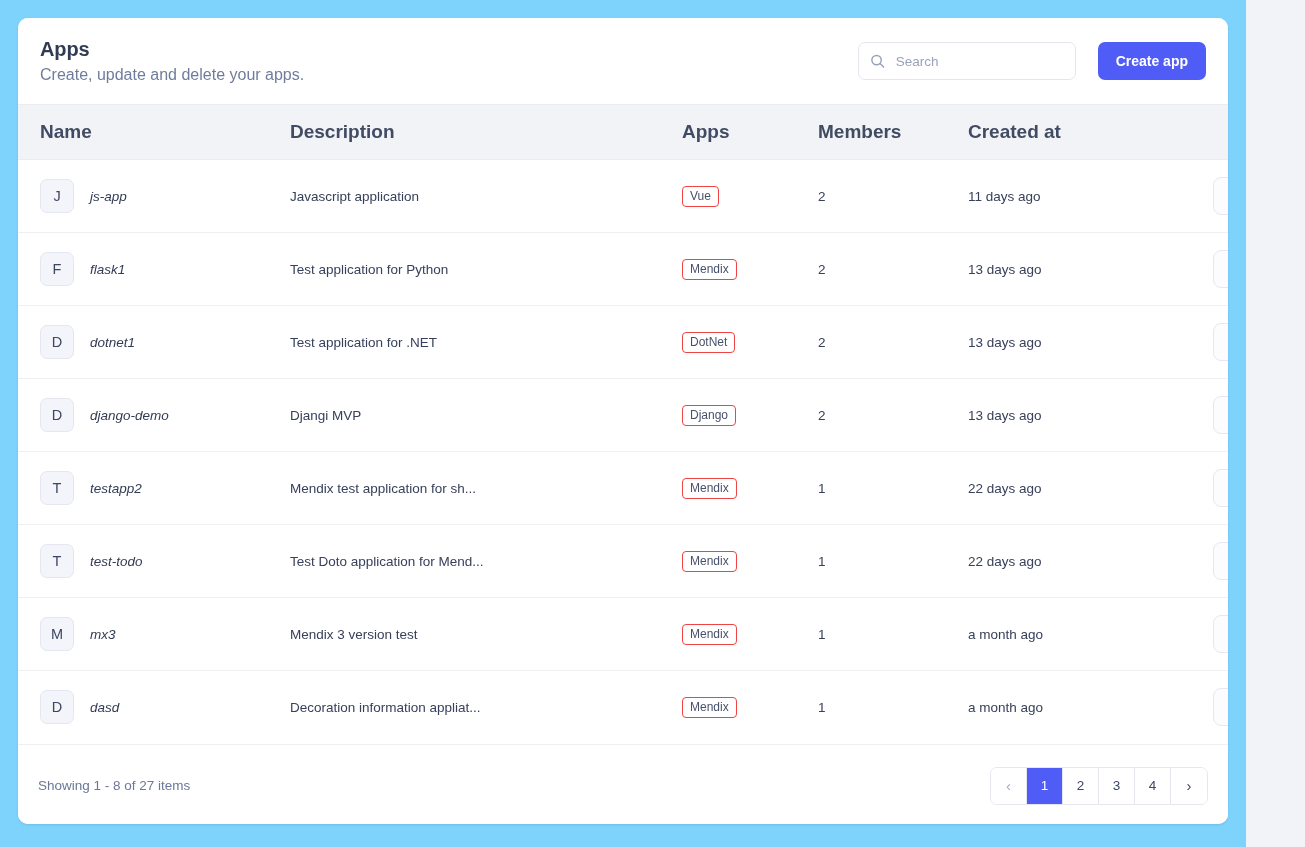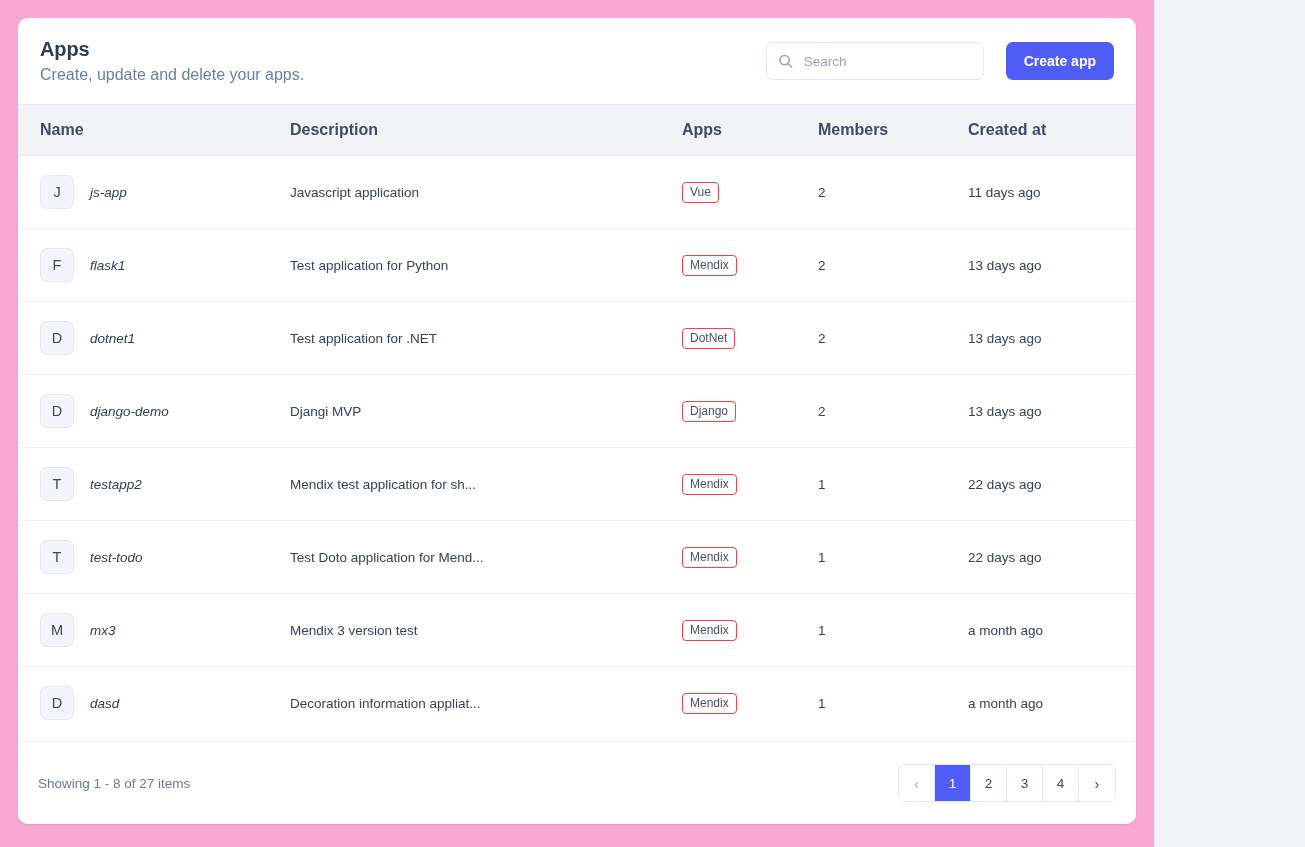--- a/index.html
+++ b/index.html
@@ -6,24 +6,24 @@
 
   html, body {
     width: 1305px;
     height: 847px;
     background: #f1f3f9;
     font-family: "Liberation Sans", sans-serif;
     -webkit-font-smoothing: antialiased;
   }
 
   .page {
-    width: 1154px;
+    width: 1246px;
     height: 847px;
     padding: 18px;
-    background: #f9a8d4;
+    background: #7dd3fc;
   }
 
   .card {
     background: #ffffff;
     border-radius: 10px;
     box-shadow: 0 1px 3px rgba(16,24,40,0.07), 0 1px 2px rgba(16,24,40,0.04);
     overflow: hidden;
     height: 806px;
     display: flex;
     flex-direction: column;
@@ -90,21 +90,21 @@
     cursor: pointer;
     white-space: nowrap;
   }
 
   
   .table { width: 100%; border-collapse: collapse; table-layout: fixed; }
 
   .thead-row { background: #f2f3f7; }
   .thead-row th {
     text-align: left;
-    font-size: 16px;
+    font-size: 19px;
     font-weight: bold;
     color: #414b63;
     padding: 16px 0 16px 0;
     border-top: 1px solid #eaecf2;
     border-bottom: 1px solid #eaecf2;
   }
   th.col-name      { width: 272px; padding-left: 22px; }
   th.col-desc      { width: 392px; }
   th.col-type      { width: 136px; }
   th.col-members   { width: 150px; }

